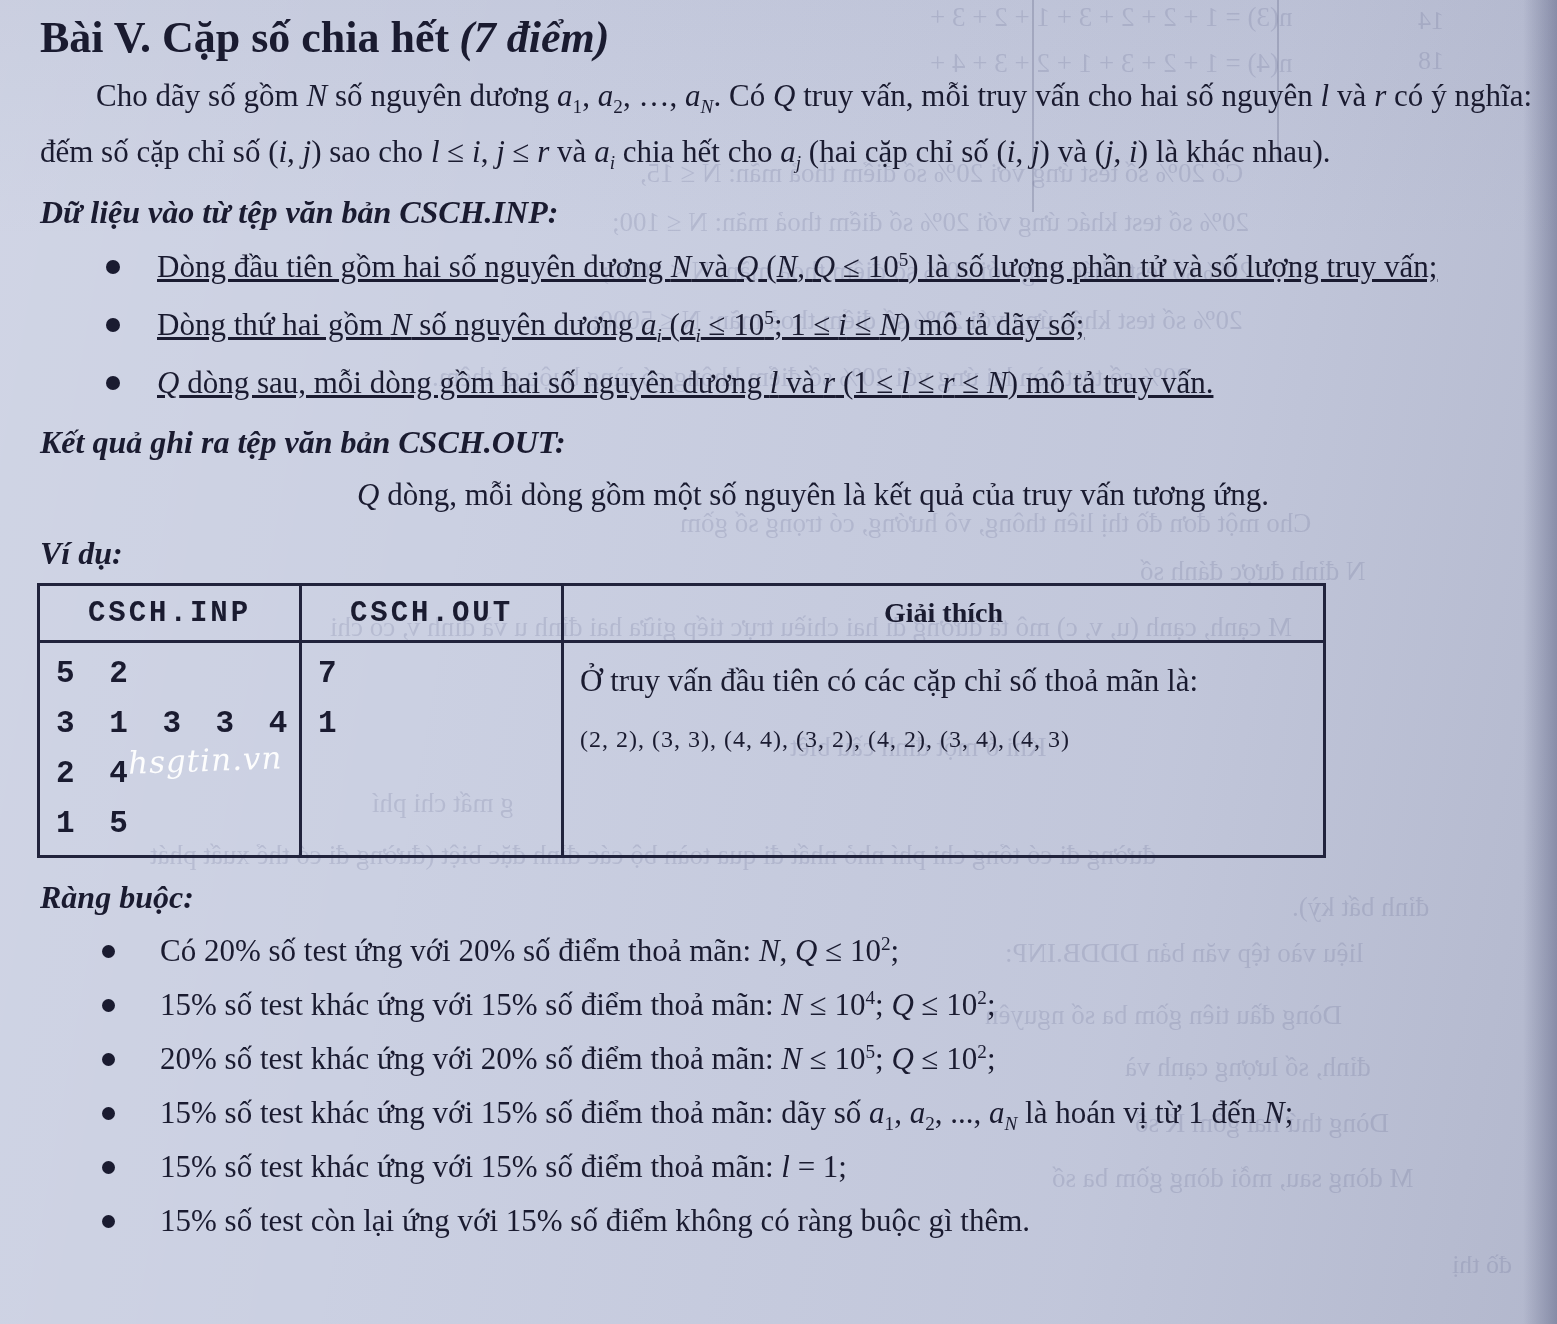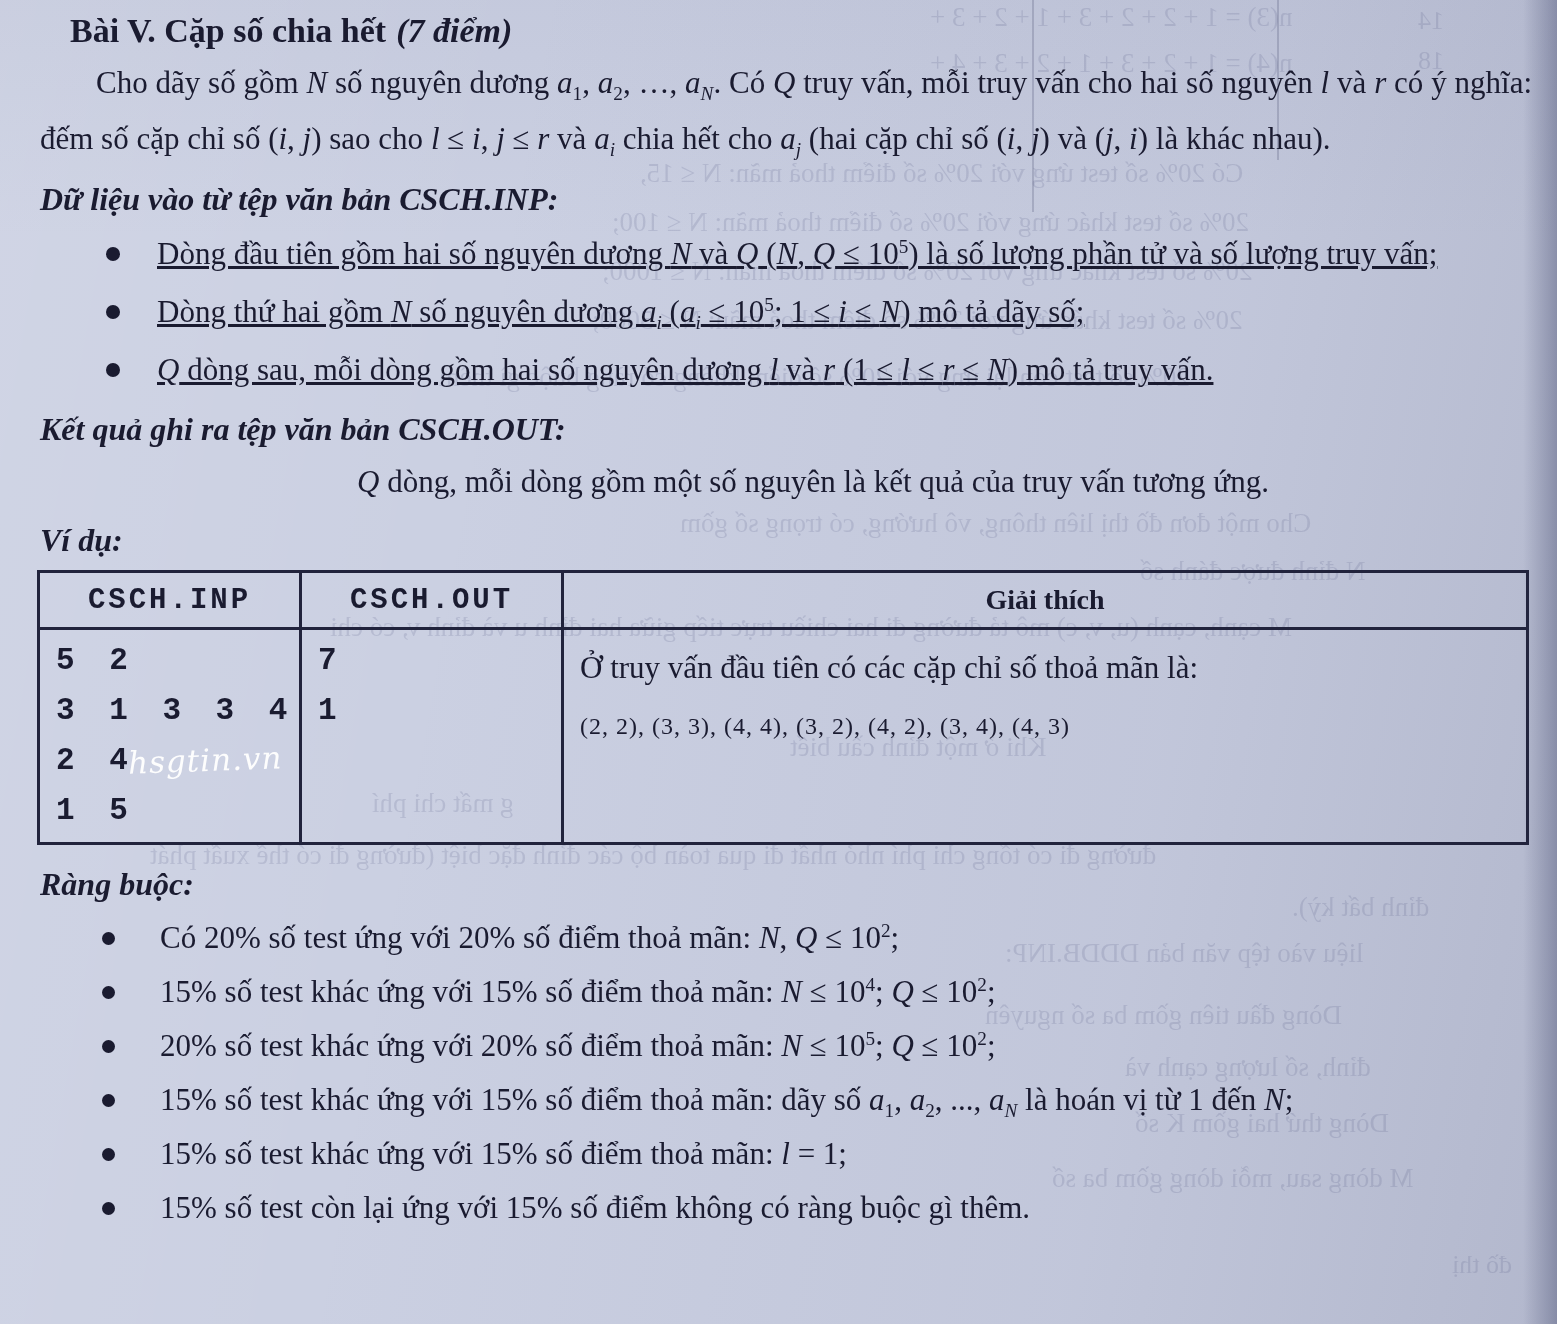--- a/index.html
+++ b/index.html
@@ -14,31 +14,31 @@
   }
   .edge-shade{position:absolute;top:0;right:0;width:34px;height:100%;
     background:linear-gradient(to right, rgba(62,68,104,0), rgba(62,68,104,.38));z-index:3;}
   
   .bleed-layer{position:absolute;inset:0;z-index:0;pointer-events:none;}
   .bleed{position:absolute;transform:scaleX(-1);opacity:.14;color:#3b4070;white-space:nowrap;
          font-family:"Liberation Serif",serif;}
   .bleed-line{position:absolute;width:2px;background:rgba(60,66,102,.22);}
   
   .page{position:absolute;inset:0;z-index:1;padding:10px 27px 0 40px;box-sizing:border-box;}
-  .title{font-size:34px;font-weight:bold;margin-top:2px;margin-left:30px;}
+  .title{font-size:44px;font-weight:bold;margin-top:2px;}
   .title .pts{font-style:italic;font-weight:600;margin-left:10px;}
   .intro{width:1492px;font-size:31px;line-height:56px;text-indent:56px;text-align:justify;margin:5px 0 0 0;}
   .sec-h{font-size:32px;font-weight:bold;font-style:italic;margin-top:8px;line-height:48px;}
   ul.blist{list-style:none;margin:1px 0 0 0;padding:0;}
   ul.blist li{display:flex;align-items:flex-start;margin:3px 0;}
   .dot{flex:none;width:14px;height:14px;border-radius:50%;background:#1a1b30;margin:21px 37px 0 66px;}
   .li-text{font-size:31px;line-height:55px;max-width:1340px;text-align:justify;text-decoration:underline;}
   .out-body{font-size:31px;line-height:52px;margin:3px 0 0 56px;text-align:center;}
   
-  table.ex{border-collapse:collapse;margin:6px 0 15px -3px;table-layout:fixed;width:1492px;}
+  table.ex{border-collapse:collapse;margin:6px 0 15px -3px;table-layout:fixed;width:1289px;}
   table.ex th,table.ex td{border:3px solid #21233c;}
   th.mono-h{font-family:"Liberation Mono","DejaVu Sans Mono",monospace;font-weight:bold;
             font-size:29px;letter-spacing:3px;height:52px;text-align:center;}
   th.serif-h{font-size:28px;font-weight:bold;height:52px;text-align:center;}
   td.cell{vertical-align:top;padding:6px 12px 6px 16px;}
   .code-line{font-family:"Liberation Mono","DejaVu Sans Mono",monospace;font-weight:bold;
              font-size:31px;line-height:50px;word-spacing:16px;white-space:pre;}
   .exp-intro{font-size:31px;line-height:56px;margin-top:4px;}
   .exp-pairs{font-size:24px;line-height:60px;letter-spacing:1px;}
   

